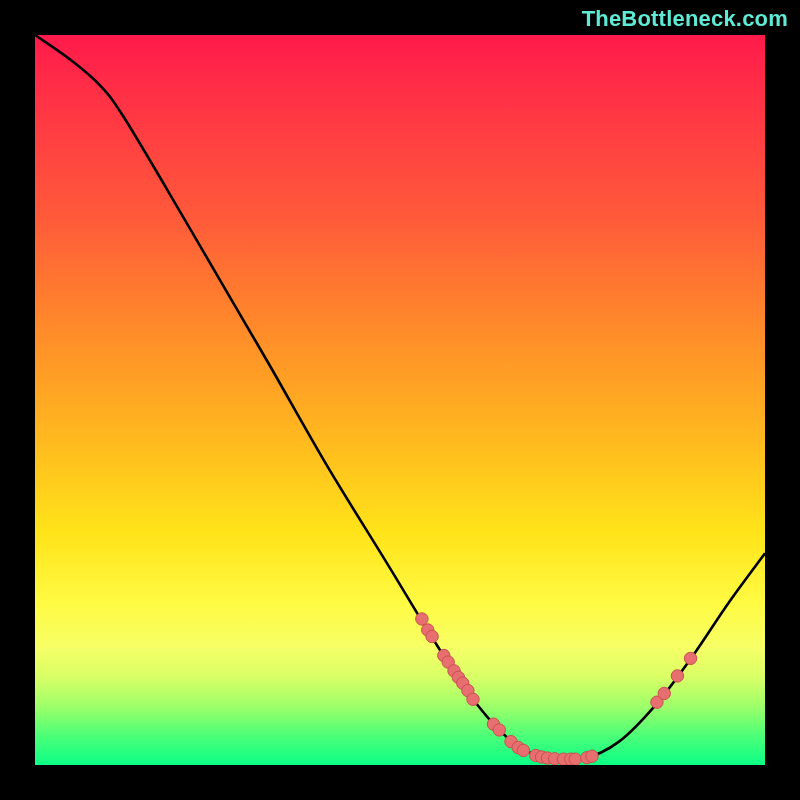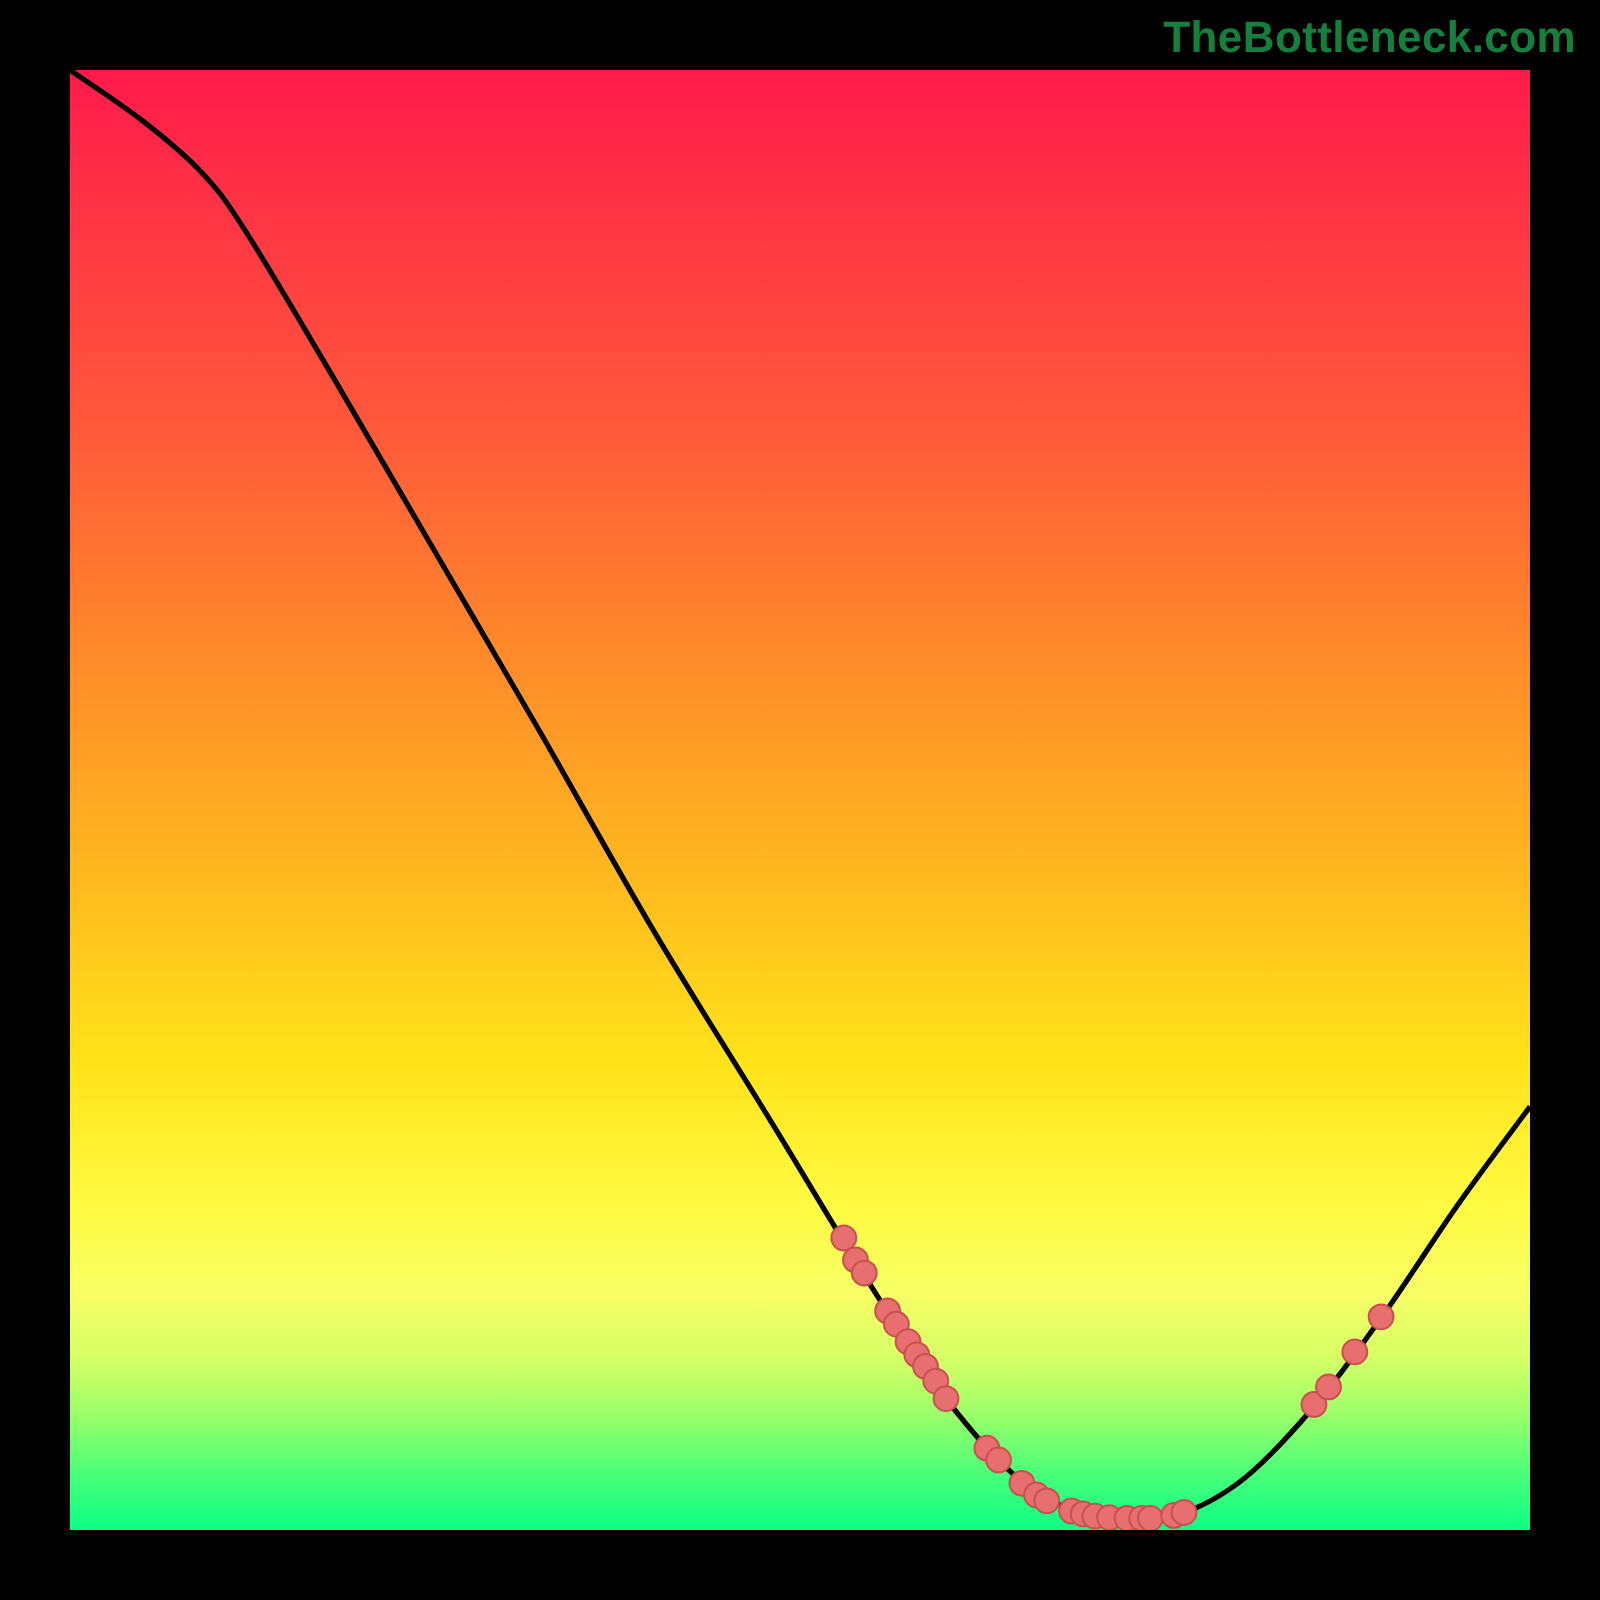--- a/index.html
+++ b/index.html
@@ -36,21 +36,21 @@
       #d8ff66 88%,
       #9dff6a 92%,
       #4cff78 96%,
       #0cff86 100%
     );
   }
   .watermark {
     position: absolute;
     top: 6px;
     right: 12px;
-    color: #15803d;
+    color: #5eead4;
     font-size: 22px;
     font-weight: 600;
     letter-spacing: 0.2px;
     user-select: none;
   }
   svg {
     position: absolute;
     left: 0;
     top: 0;
   }

